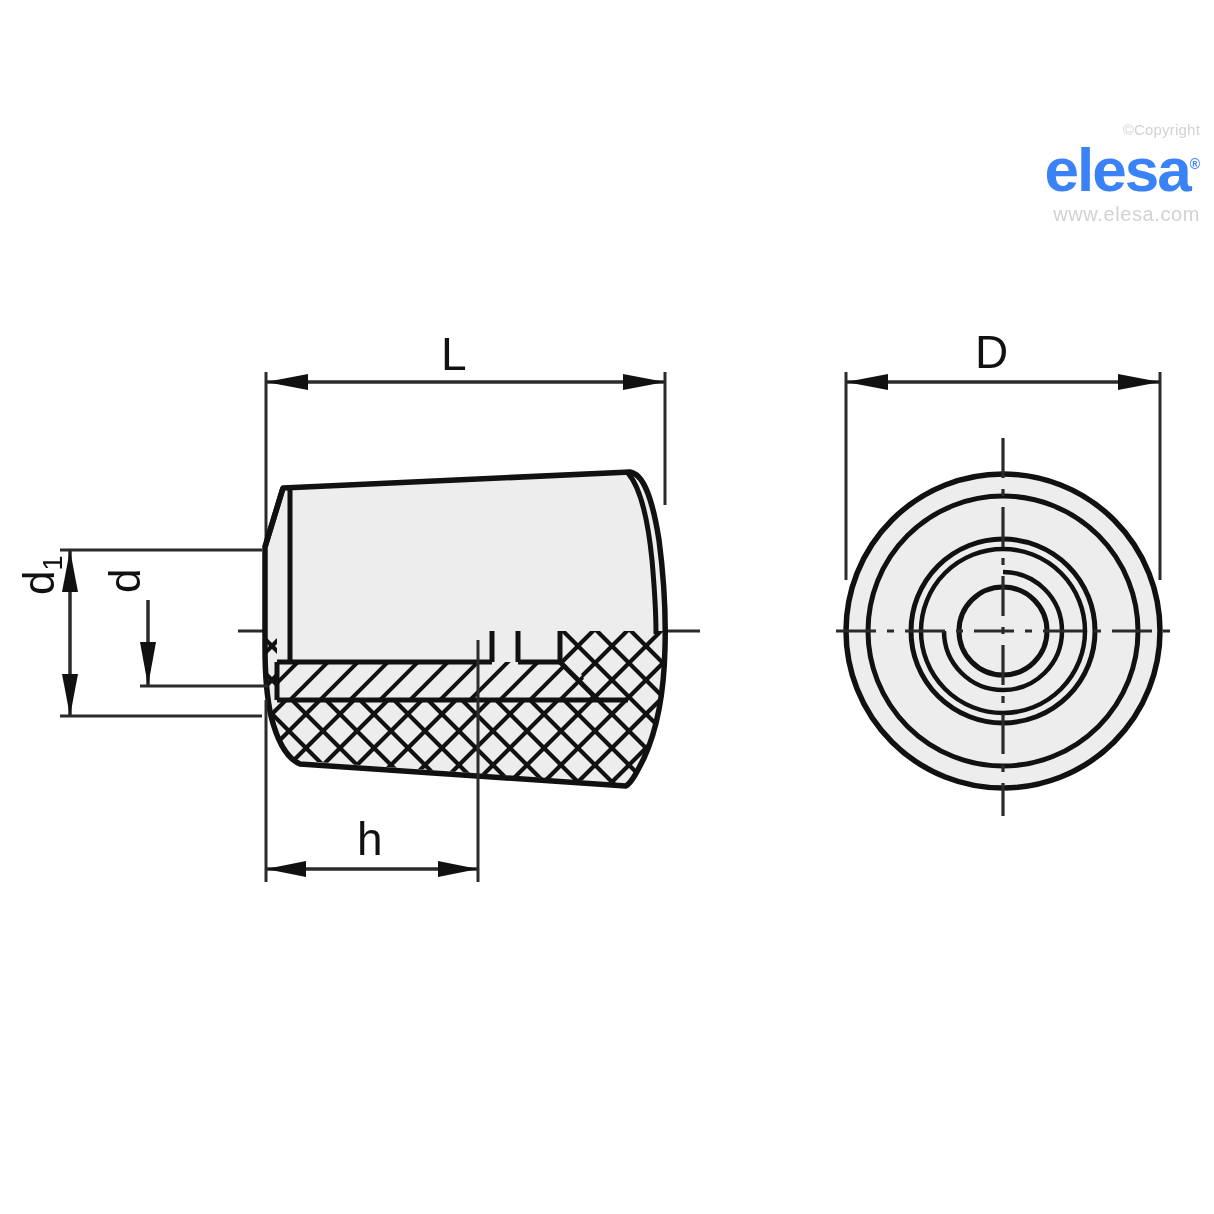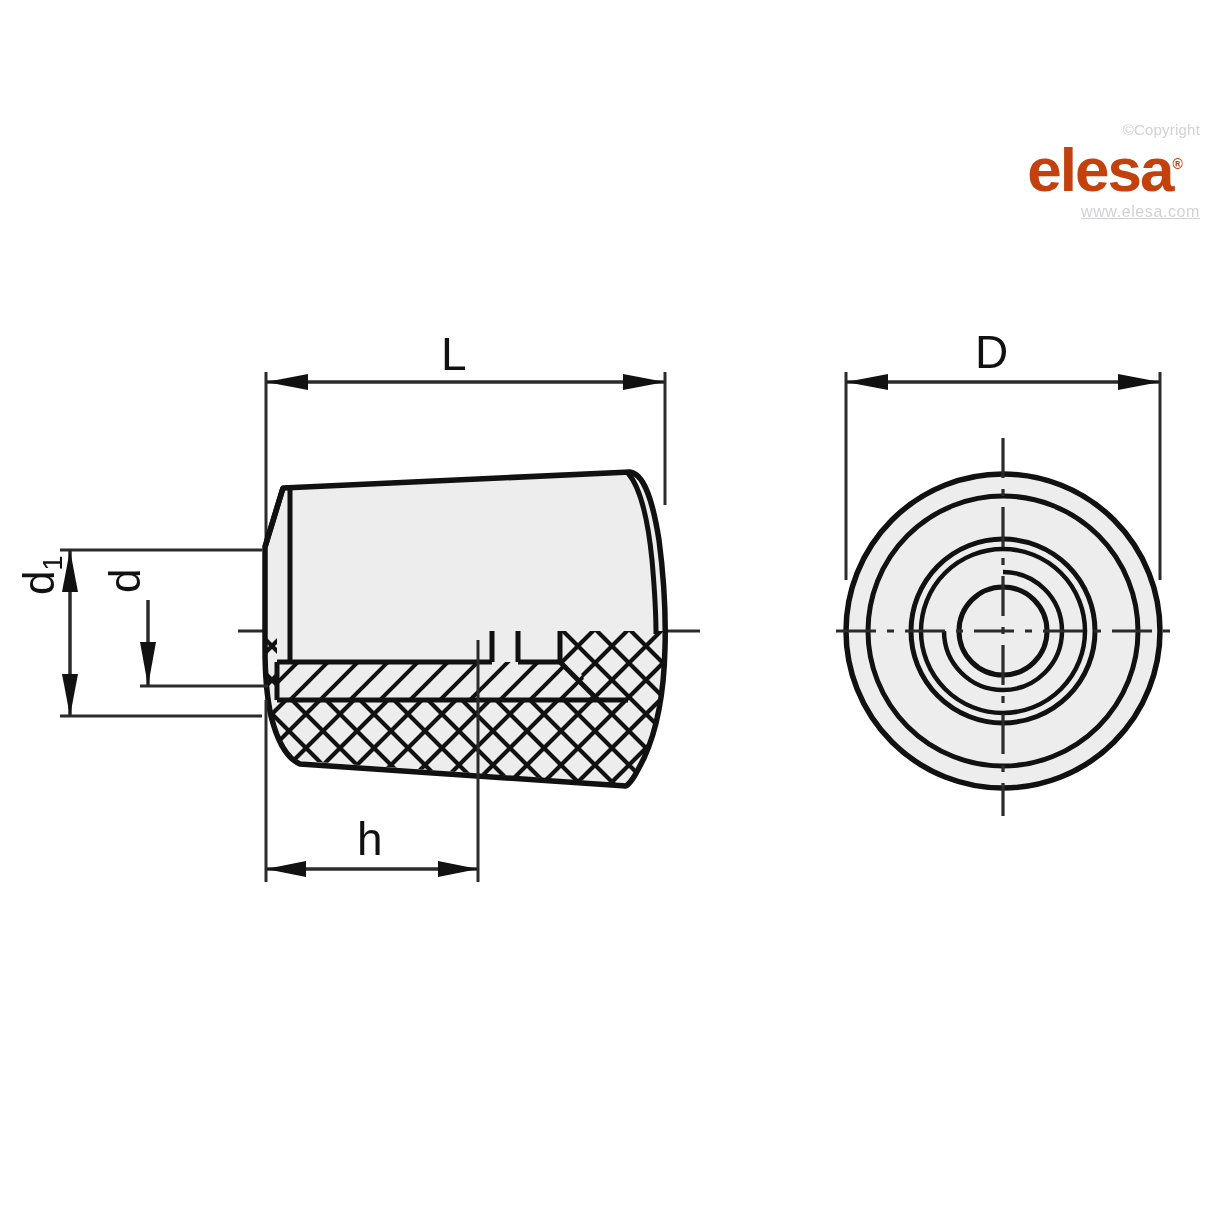--- a/index.html
+++ b/index.html
@@ -1,23 +1,23 @@
 <!DOCTYPE html>
 <html><head>
 <meta charset="utf-8">
 <style>
   html,body{margin:0;padding:0;background:#ffffff;}
   body{width:1214px;height:1214px;overflow:hidden;font-family:"Liberation Sans",sans-serif;}
   #stage{position:relative;width:1214px;height:1214px;background:#fff;}
   #drawing{position:absolute;left:0;top:0;width:1214px;height:1214px;}
   .wm{position:absolute;right:14px;top:88px;width:190px;text-align:right;user-select:none;}
   .wm-copy{font-size:15px;color:#d2d2d4;letter-spacing:.2px;line-height:1;margin-bottom:4px;margin-top:34px;}
-  .wm-logo{font-size:62px;font-weight:bold;color:#c2410c;line-height:.92;letter-spacing:-2px;text-align:center;}
+  .wm-logo{font-size:62px;font-weight:bold;color:#3b82f6;line-height:.92;letter-spacing:-2px;}
   .wm-logo sup{font-size:14px;vertical-align:super;letter-spacing:0;}
-  .wm-url{font-size:16px;color:#d2d2d4;letter-spacing:.6px;line-height:1;margin-top:6px;text-decoration:underline;}
+  .wm-url{font-size:20px;color:#d2d2d4;letter-spacing:.6px;line-height:1;margin-top:6px;}
   .dimlabel{position:absolute;font-family:"Liberation Sans",sans-serif;color:#111;font-weight:normal;user-select:none;}
   .dimlabel sub{font-size:.62em;vertical-align:baseline;position:relative;top:.28em;}
   #lbl-L{left:441px;top:327px;font-size:46px;}
   #lbl-D{left:975px;top:325px;font-size:46px;}
   #lbl-h{left:357px;top:812px;font-size:46px;}
   #lbl-d1{left:14px;top:595px;font-size:44px;transform:rotate(-90deg);transform-origin:left top;white-space:nowrap;}
   #lbl-d{left:100px;top:593px;font-size:44px;transform:rotate(-90deg);transform-origin:left top;white-space:nowrap;}
 </style>
 </head>
 <body>

